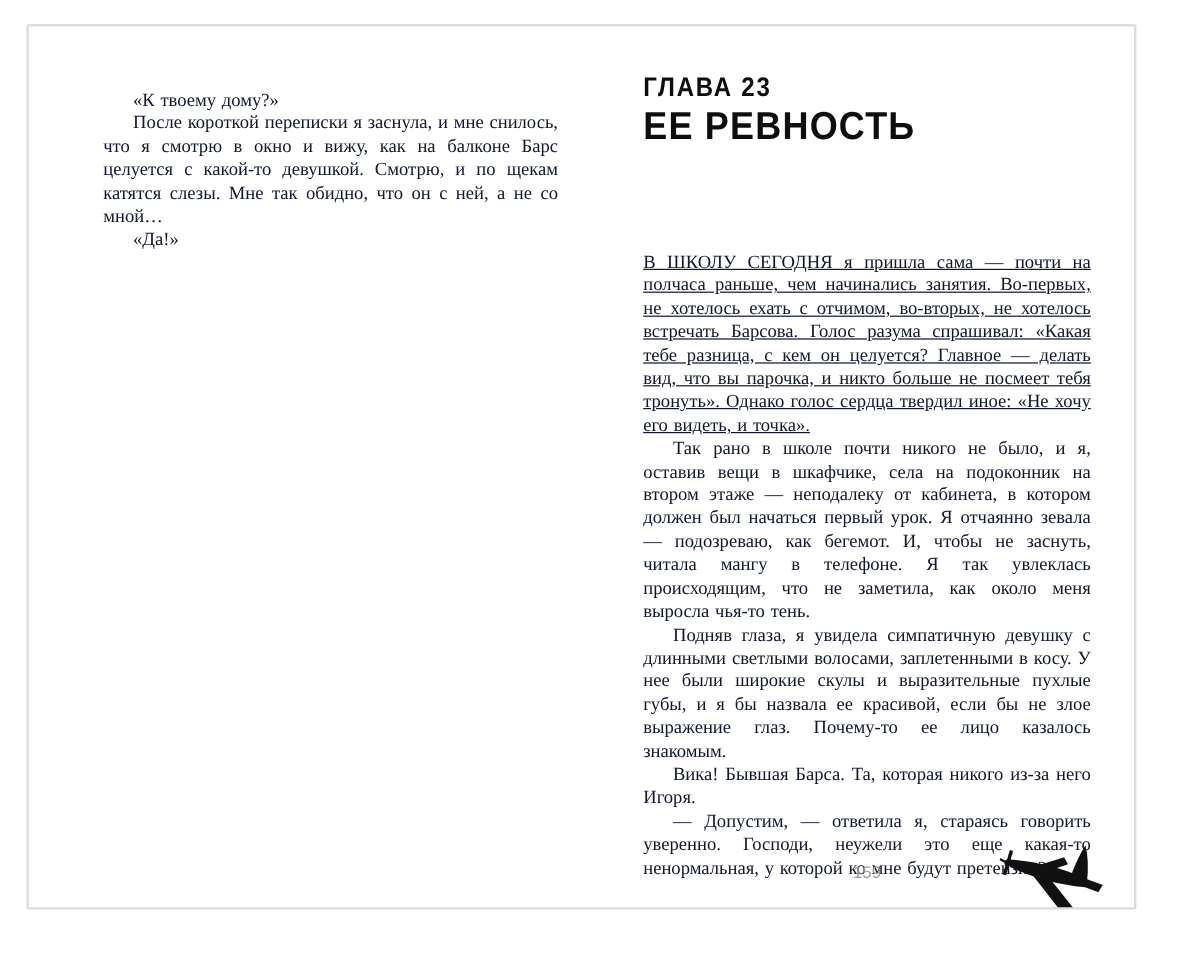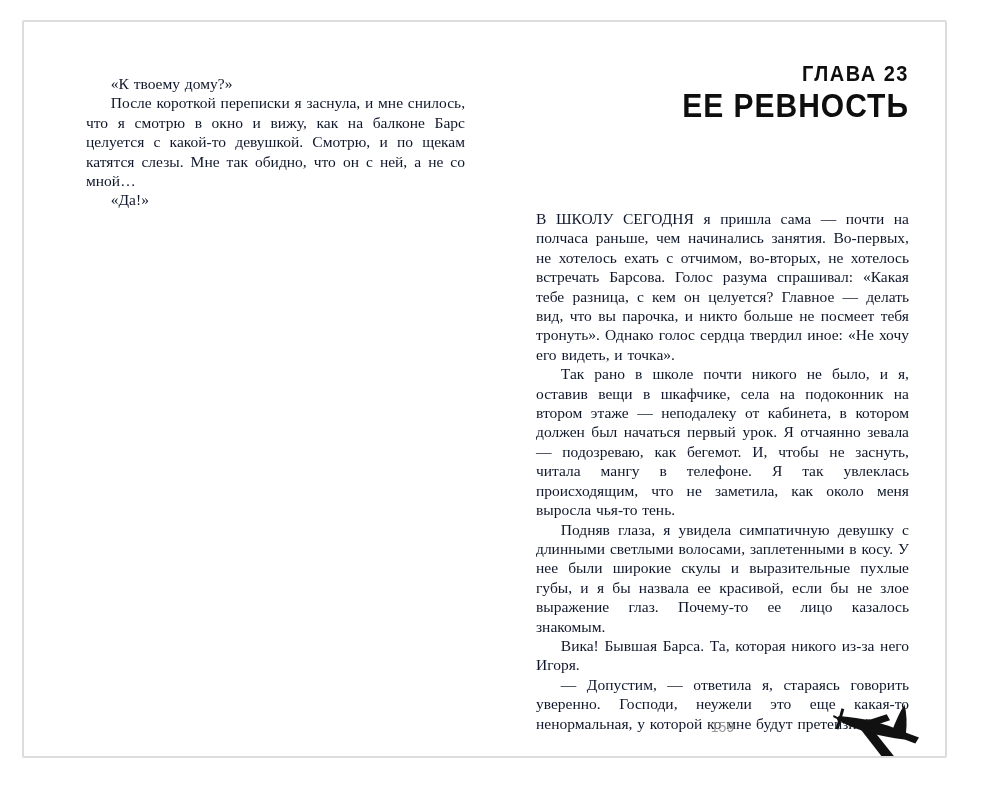--- a/index.html
+++ b/index.html
@@ -31,21 +31,21 @@
     left: 62px;
     top: 52px;
     width: 379px;
   }
   .right-column {
     left: 512px;
     top: 38px;
     width: 373px;
   }
   .chapter-heading {
-    text-align: right;
+    text-align: left;
     color: #0e0e0e;
     font-family: "Liberation Sans", sans-serif;
     font-weight: bold;
   }
   .chapter-number {
     font-size: 20px;
     letter-spacing: 1.5px;
     line-height: 26px;
     transform: scaleY(1.12);
   }
@@ -63,20 +63,21 @@
     color: #0f172a;
     text-align: justify;
     text-indent: 1.6em;
     word-spacing: 0.06em;
   }
   .right-body {
     margin-top: 85px;
   }
   .para-noindent {
     text-indent: 0 !important;
+    text-decoration: underline;
   }
   .page-number {
     position: absolute;
     left: 512px;
     top: 697px;
     width: 373px;
     text-align: center;
     font-family: "Liberation Sans", sans-serif;
     font-size: 14px;
     color: #9b9b9b;

